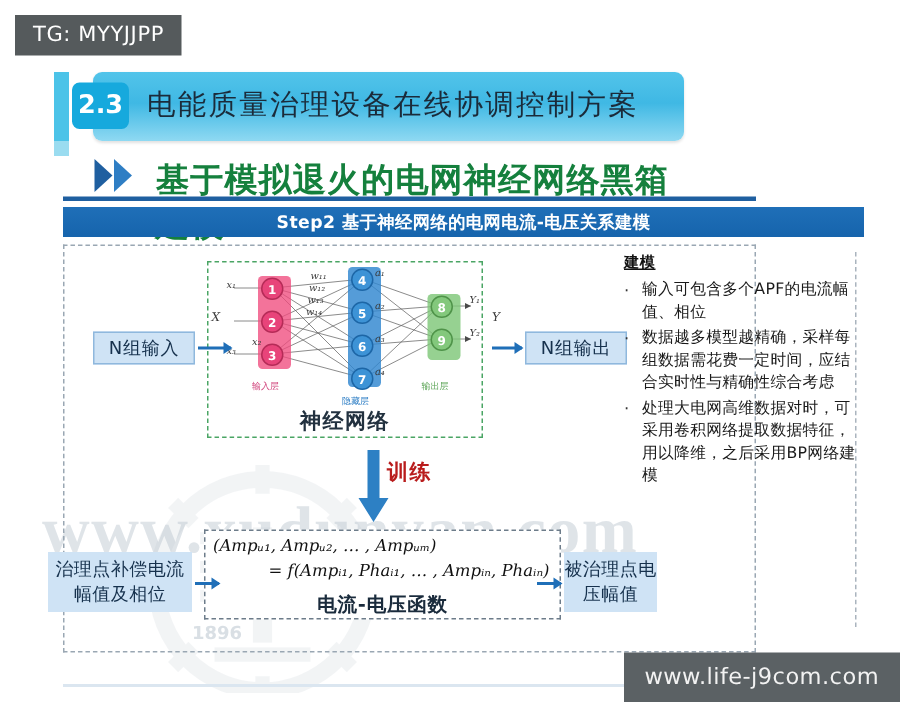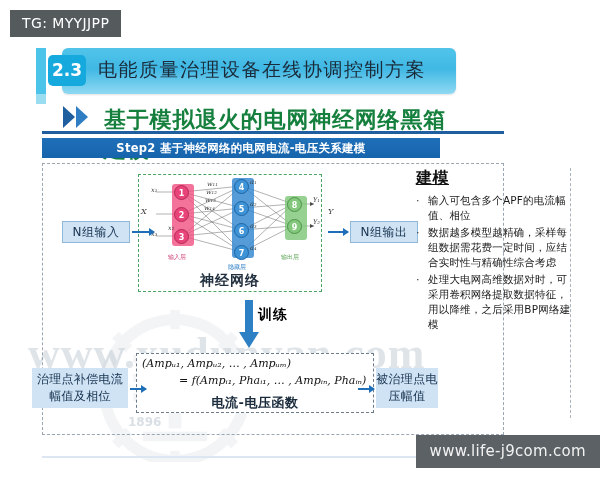--- a/index.html
+++ b/index.html
@@ -147,21 +147,21 @@
     position: absolute;
     left: 42px; top: 131px;
     width: 462px; height: 3px;
     background: #1f5fa0;
   }
 
   
   .step-bar {
     position: absolute;
     left: 42px; top: 138px;
-    width: 398px; height: 20px;
+    width: 534px; height: 20px;
     background: linear-gradient(180deg,#1f6fb8 0%, #1664ac 100%);
     color: #ffffff;
     font-size: 11.5px;
     font-weight: bold;
     line-height: 20px;
     text-align: center;
     letter-spacing: .3px;
   }
 
   
@@ -280,21 +280,21 @@
   
   .train-arrow {
     position: absolute;
     left: 238px; top: 300px;
   }
   .train-lbl {
     position: absolute;
     left: 258px; top: 306px;
     font-size: 14px;
     font-weight: bold;
-    color: #000000;
+    color: #b91c1c;
     letter-spacing: 1px;
   }
 
   
   .formula-box {
     position: absolute;
     left: 136px; top: 353px;
     width: 238px; height: 60px;
     border: 1.3px dashed #6d7c8a;
     box-sizing: border-box;
@@ -330,21 +330,21 @@
     letter-spacing: .5px;
   }
 
   
   .notes {
     position: absolute;
     left: 416px; top: 168px;
     width: 160px;
   }
   .notes-title {
-    font-size: 16px;
+    font-size: 10px;
     font-weight: bold;
     color: #111;
     margin: 0 0 4px 0;
     letter-spacing: .5px;
     text-decoration: underline;
   }
   .note-item {
     display: flex;
     margin-bottom: 2px;
   }

